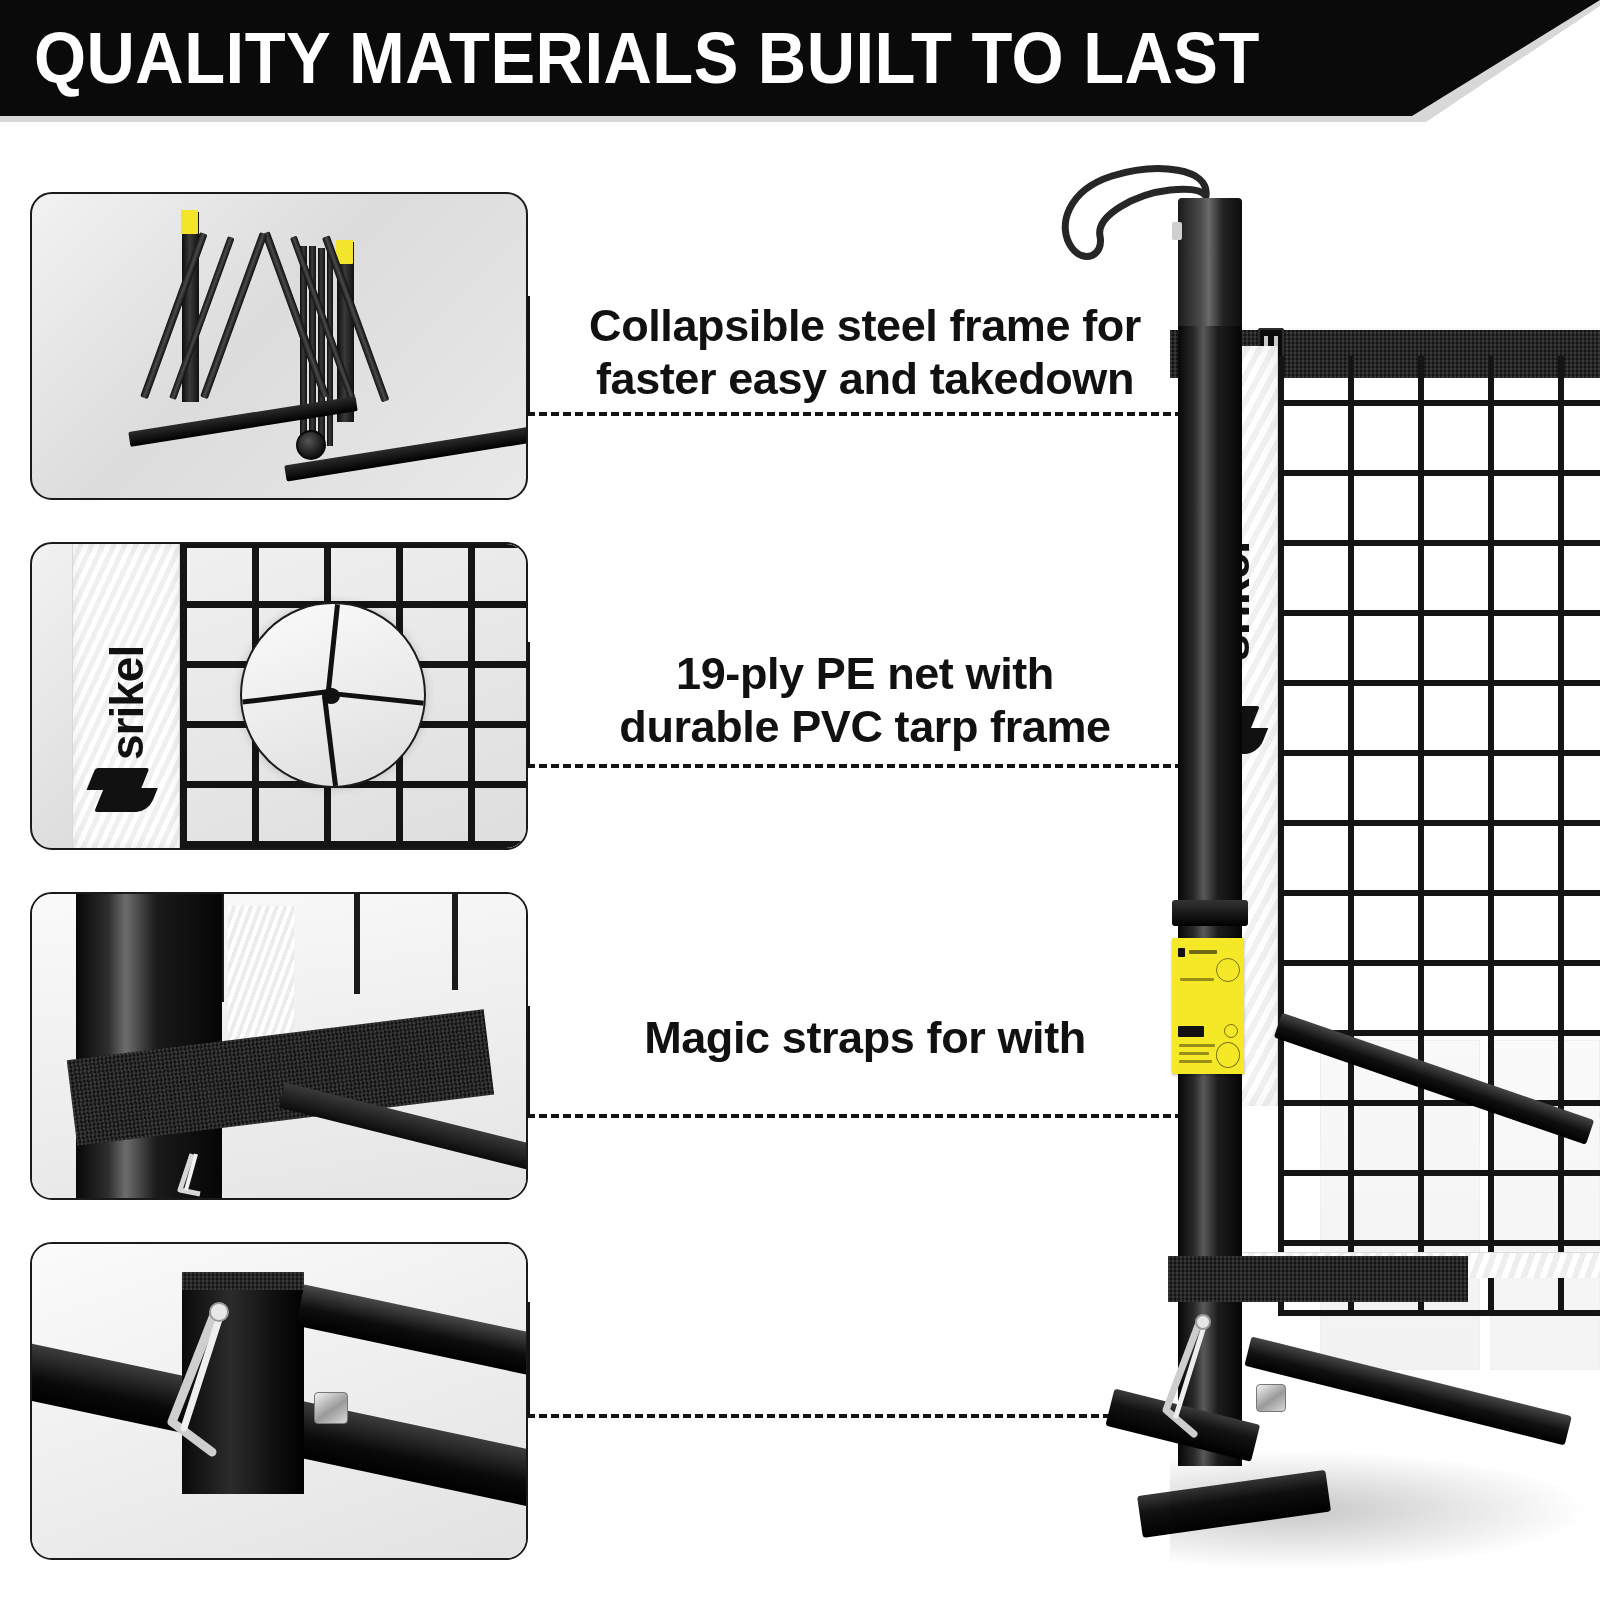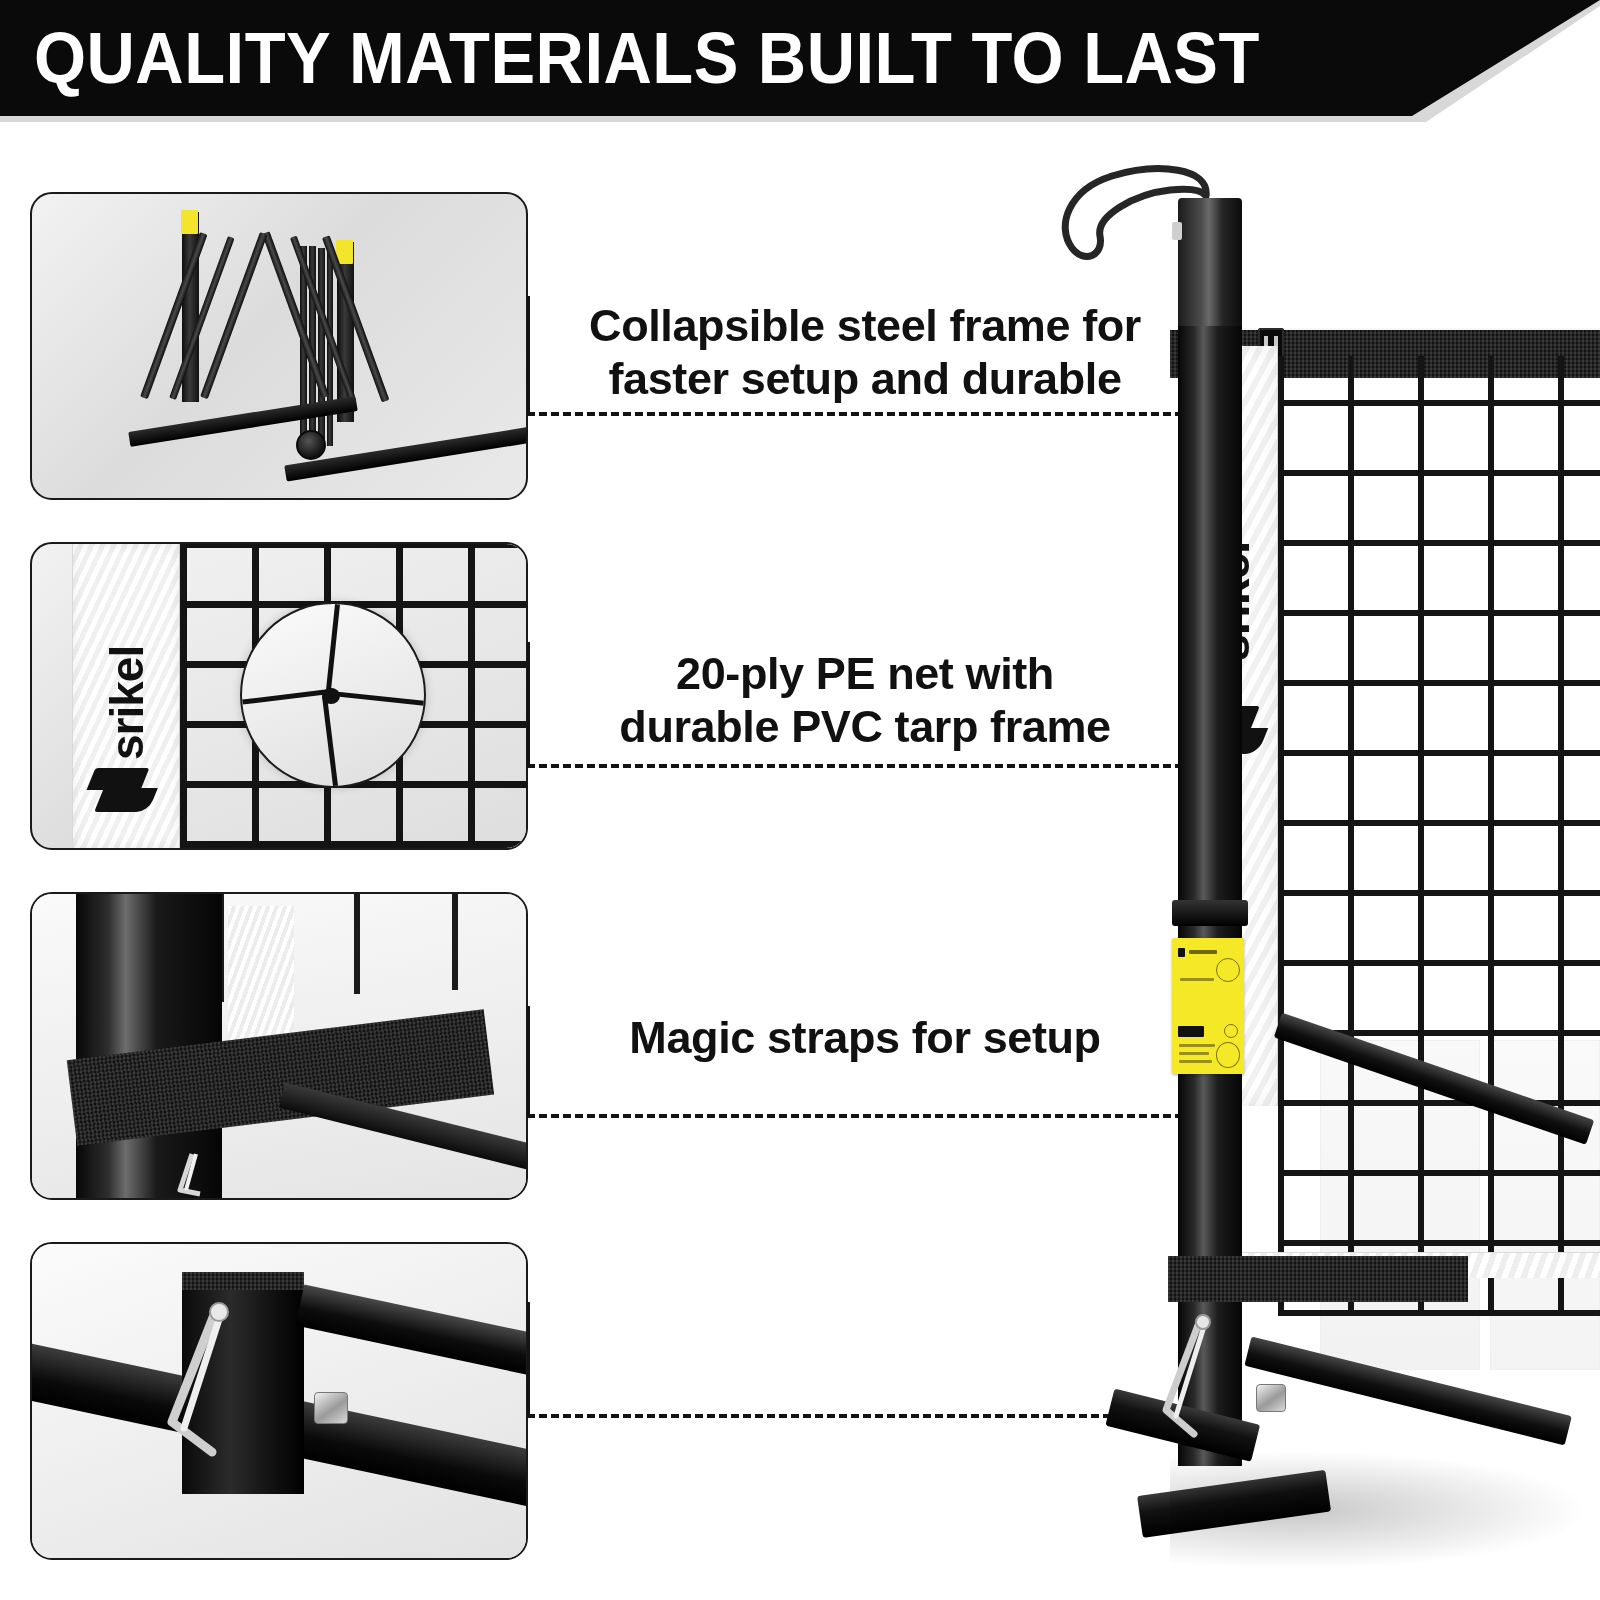--- a/index.html
+++ b/index.html
@@ -276,34 +276,34 @@
           <path d="M66 8 L22 120 L62 150" fill="none" stroke="#cfcfcf" stroke-width="9" stroke-linejoin="round" stroke-linecap="round"></path>
           <path d="M72 8 L34 126" fill="none" stroke="#efefef" stroke-width="7" stroke-linecap="round"></path>
           <circle cx="69" cy="10" r="9" fill="#e8e8e8" stroke="#9b9b9b" stroke-width="2"></circle>
         </svg>
       </div>
     </div>
   </div>
 
   <div class="feature" style="left:540px;top:300px;width:650px;">
     <div class="feature-text">Collapsible steel frame for</div>
-    <div class="feature-text">faster setup and durable</div>
+    <div class="feature-text">faster easy and takedown</div>
   </div>
   <div class="leader-v" style="left:527px;top:296px;height:116px;"></div>
   <div class="leader-h" style="left:527px;top:412px;width:668px;"></div>
 
   <div class="feature" style="left:540px;top:648px;width:650px;">
-    <div class="feature-text">20-ply PE net with</div>
+    <div class="feature-text">19-ply PE net with</div>
     <div class="feature-text">durable PVC tarp frame</div>
   </div>
   <div class="leader-v" style="left:527px;top:642px;height:122px;"></div>
   <div class="leader-h" style="left:527px;top:764px;width:668px;"></div>
 
   <div class="feature" style="left:540px;top:1012px;width:650px;">
-    <div class="feature-text">Magic straps for setup</div>
+    <div class="feature-text">Magic straps for with</div>
   </div>
   <div class="leader-v" style="left:527px;top:1006px;height:108px;"></div>
   <div class="leader-h" style="left:527px;top:1114px;width:668px;"></div>
 
   <div class="feature" style="left:500px;top:1308px;width:700px;">
   </div>
   <div class="leader-v" style="left:527px;top:1302px;height:112px;"></div>
   <div class="leader-h" style="left:527px;top:1414px;width:668px;"></div>
 
   <div class="product">

